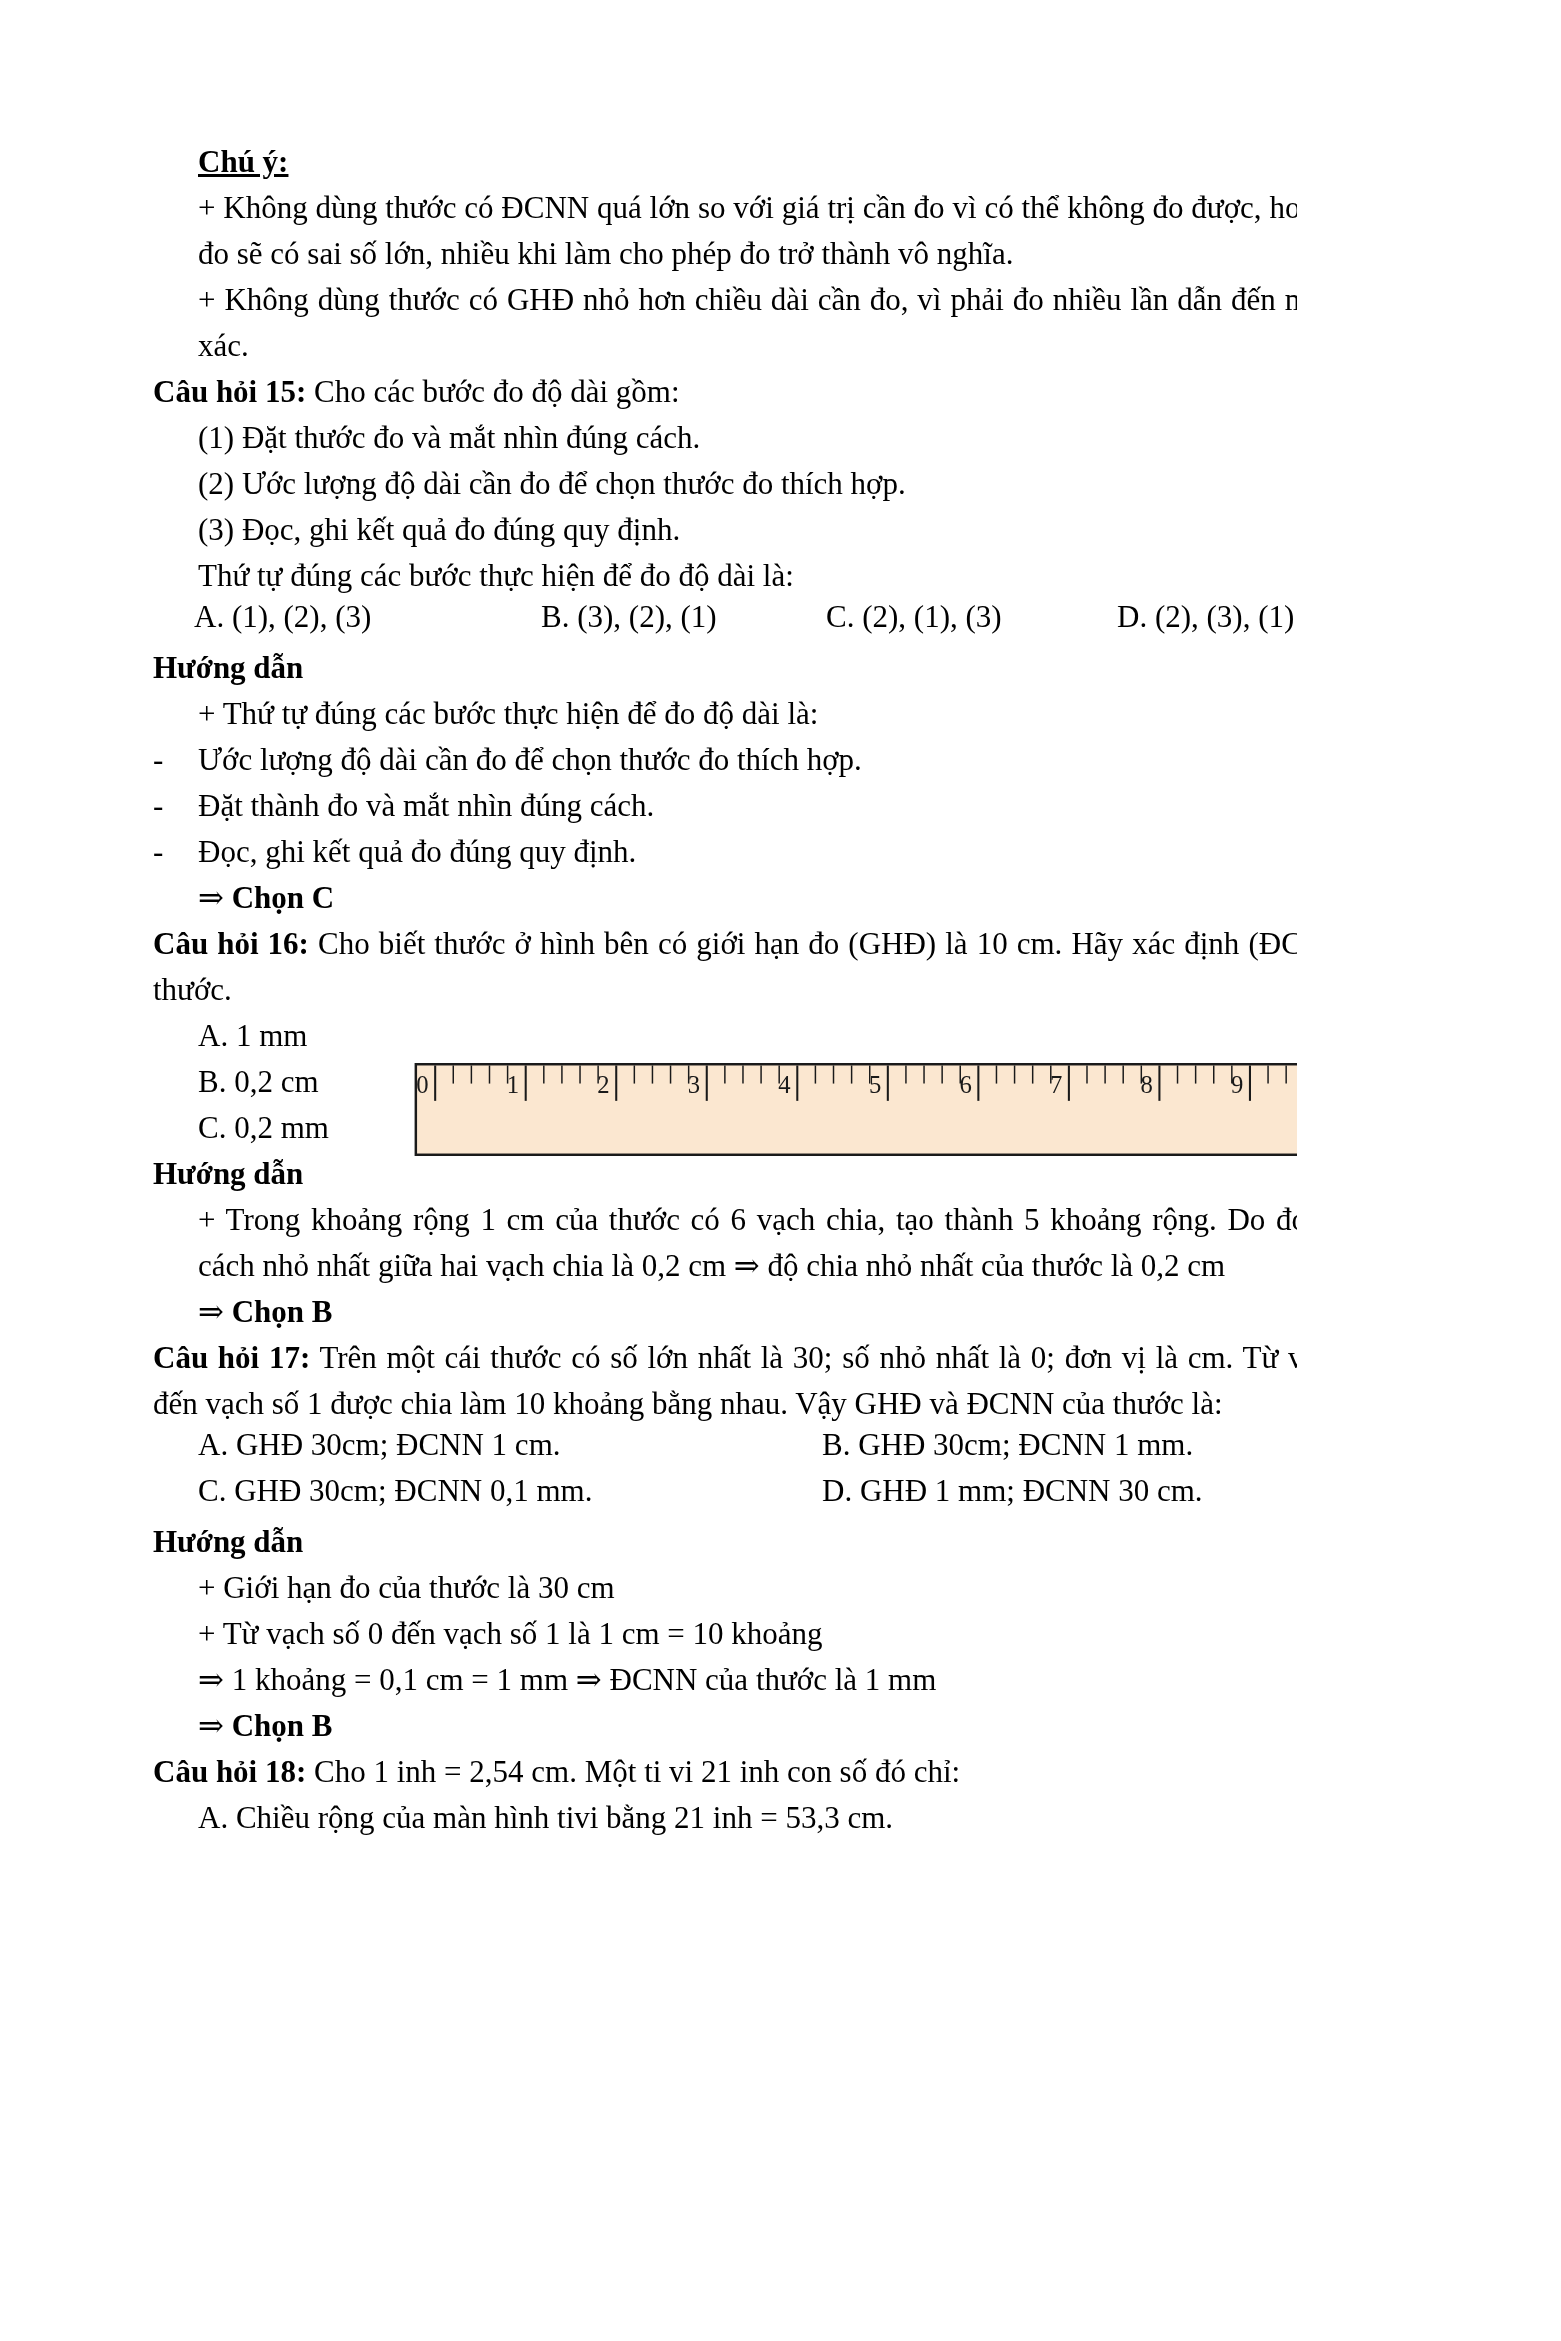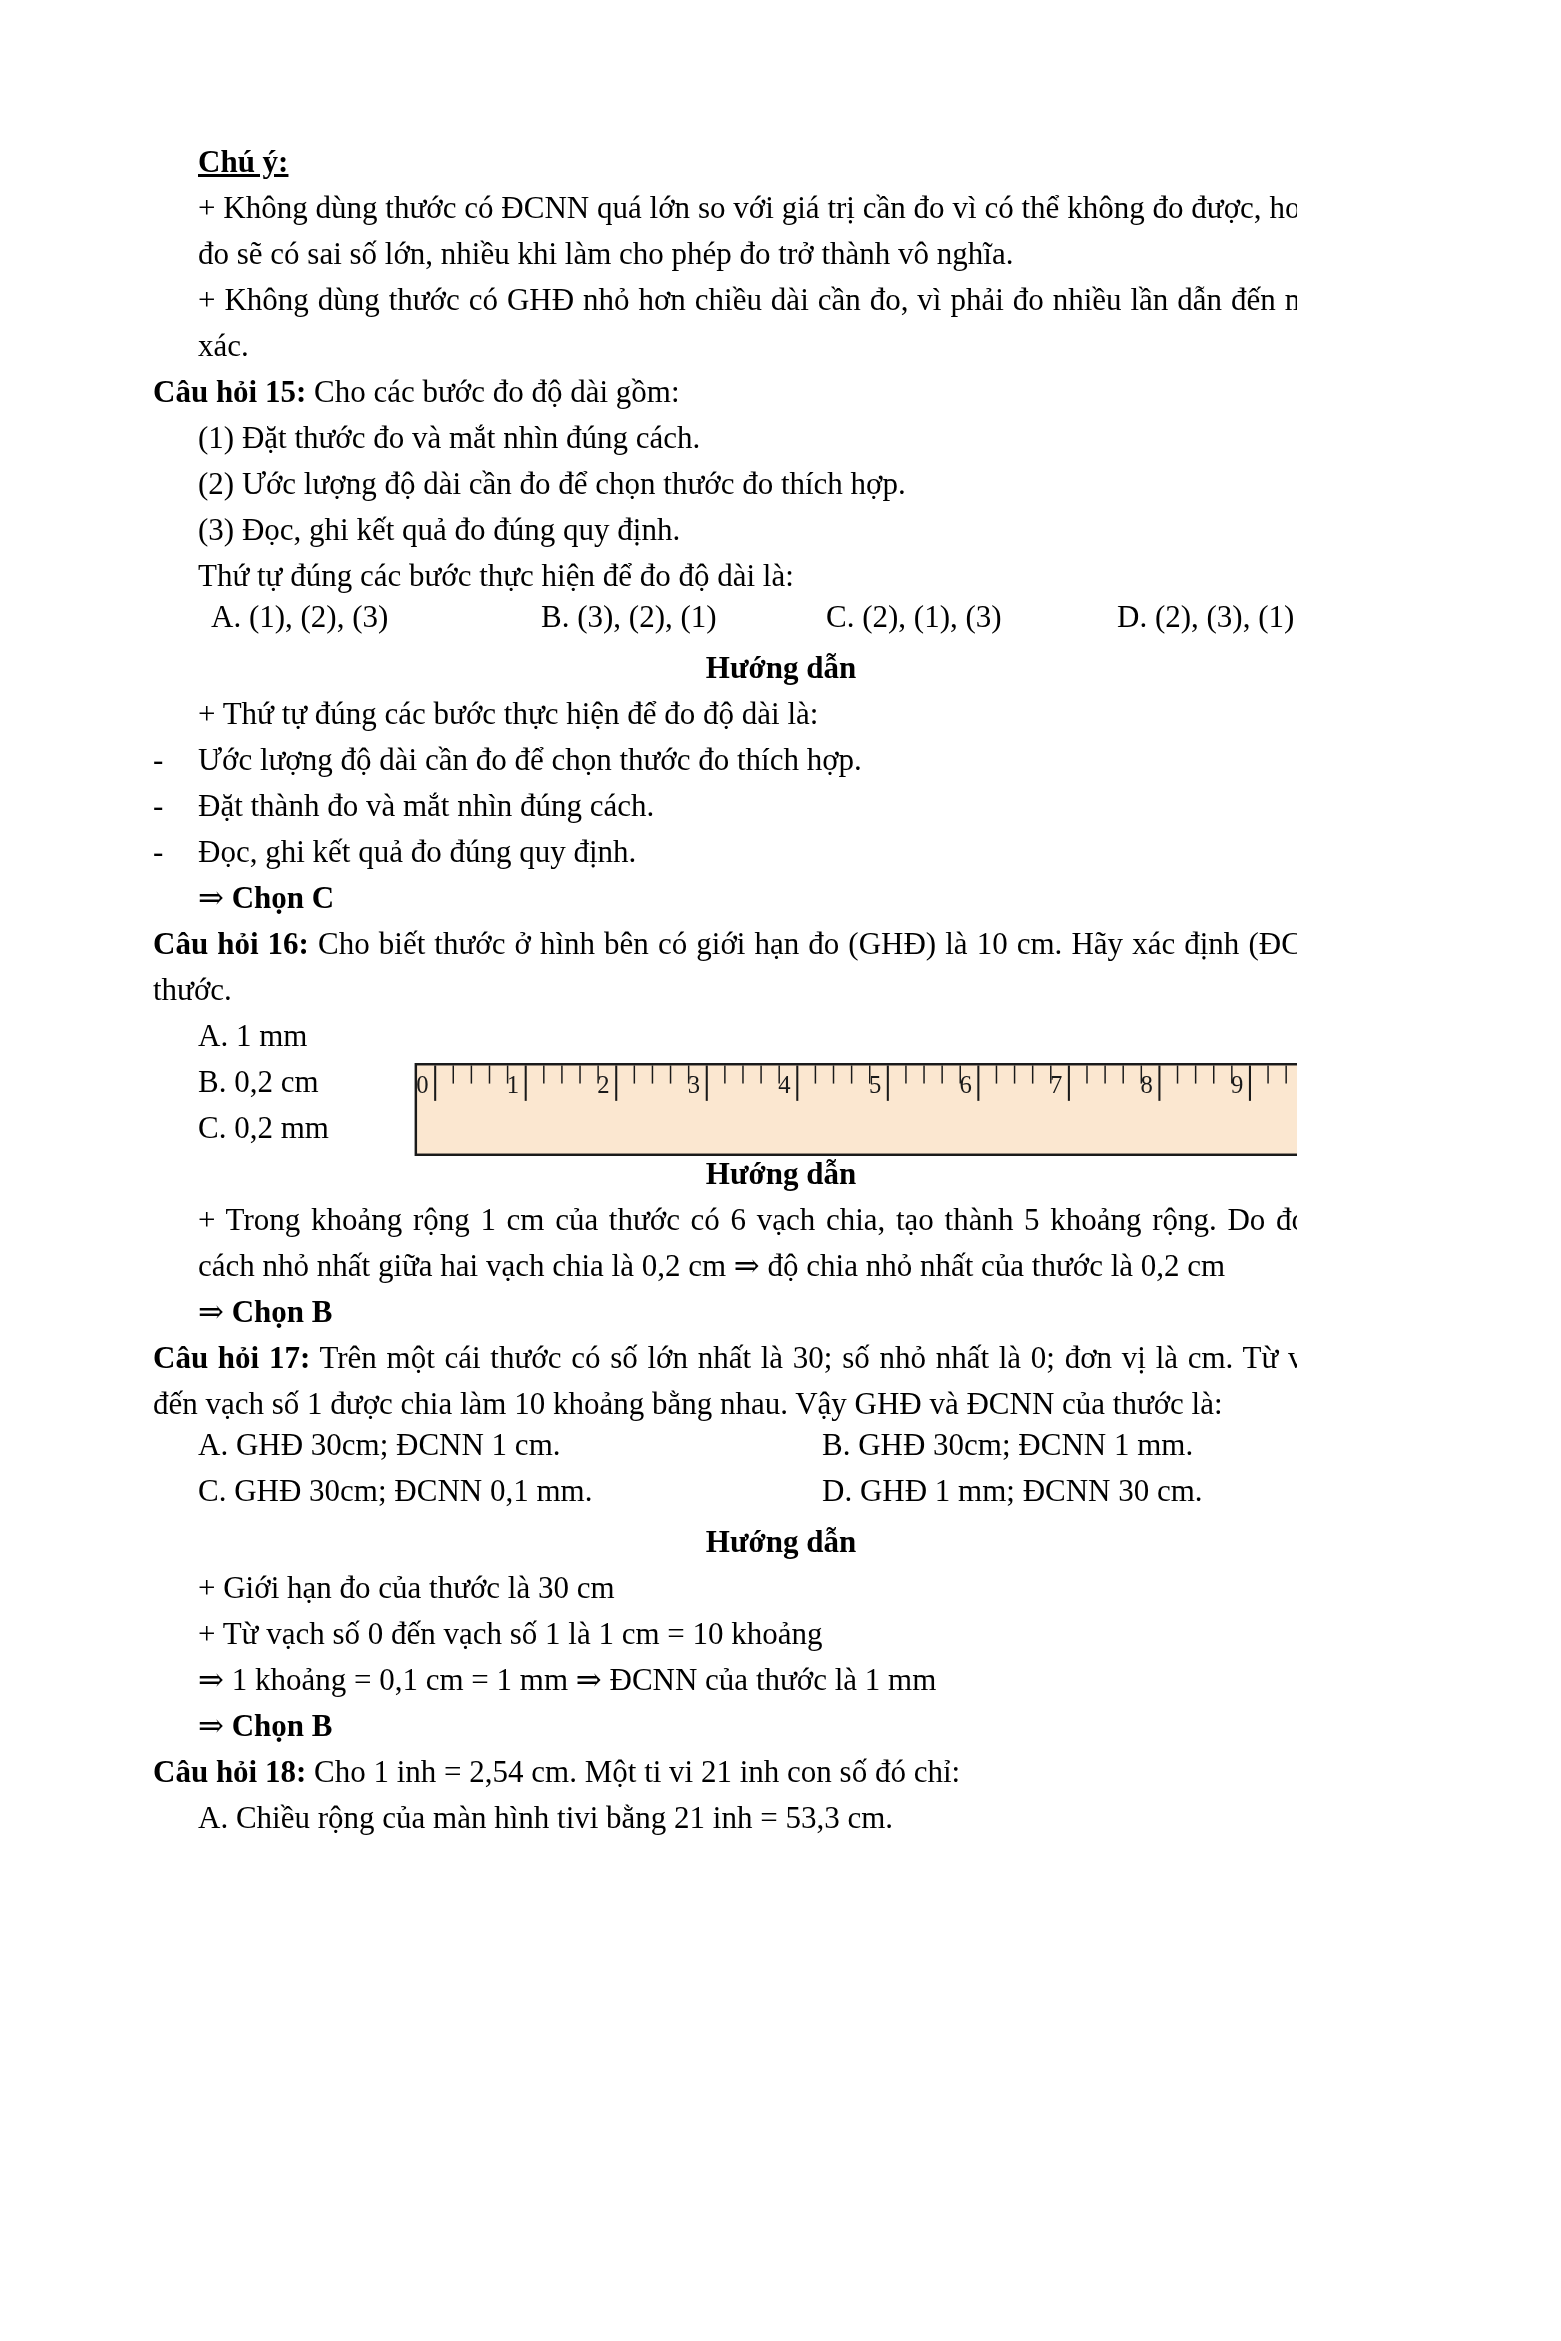--- a/index.html
+++ b/index.html
@@ -15,28 +15,28 @@
   .content {
     position:absolute;
     left:153px; top:139px;
     width:1256px;
   }
   p, .line { margin:0; line-height:46px; }
   .ind  { padding-left:45px; }
   .just { text-align:justify; }
   .b    { font-weight:bold; }
   .u    { text-decoration:underline; }
-  .center { text-align:center; }
+  .center { text-align:left; }
 
   .dashrow { display:flex; line-height:46px; }
   .dashrow .dash { width:45px; flex:0 0 45px; }
 
   .optrow4 { position:relative; height:46px; }
   .optrow4 span { position:absolute; top:0; white-space:nowrap; }
-  .optrow4 .o1 { left:58px; }
+  .optrow4 .o1 { left:41px; }
   .optrow4 .o2 { left:388px; }
   .optrow4 .o3 { left:673px; }
   .optrow4 .o4 { left:964px; }
 
   .optrow2 { position:relative; height:46px; }
   .optrow2 span { position:absolute; top:0; white-space:nowrap; }
   .optrow2 .oa { left:45px; }
   .optrow2 .ob { left:669px; }
 
   .q16box { position:relative; }

